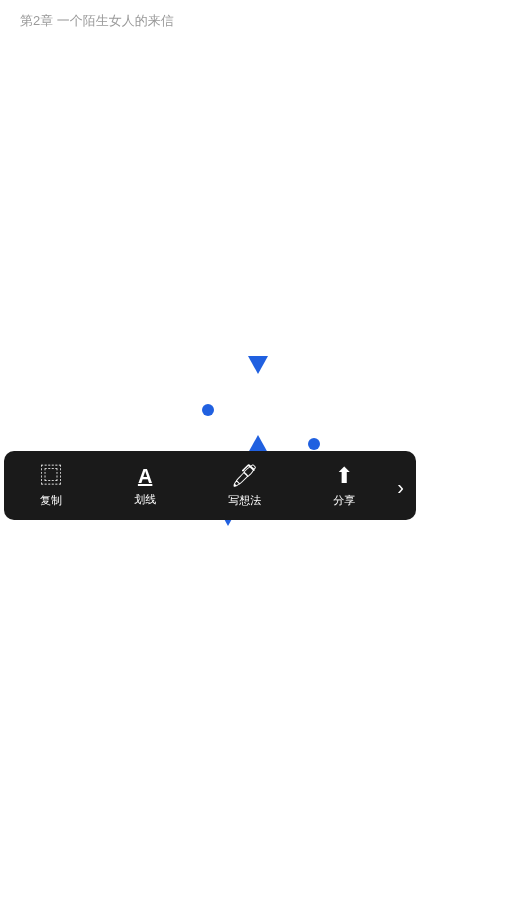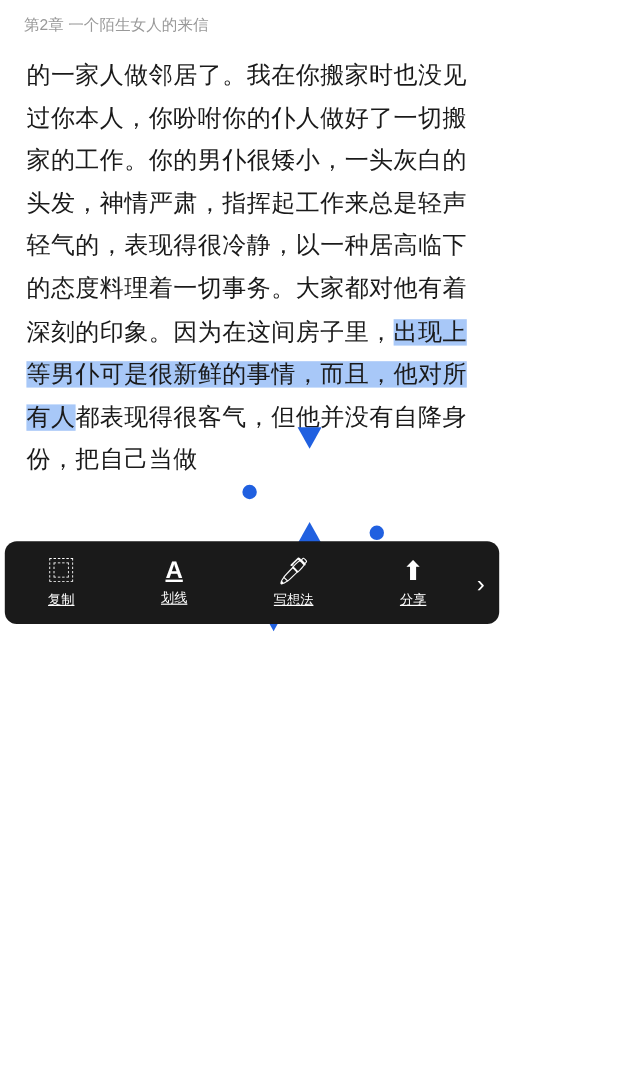--- a/index.html
+++ b/index.html
@@ -116,21 +116,20 @@
     .menu-item-icon {
       font-size: 22px;
       color: #ffffff;
       line-height: 1;
     }
 
     .menu-item-label {
       font-size: 11px;
       color: #ffffff;
       white-space: nowrap;
-      text-decoration: underline;
     }
 
     .menu-arrow-btn {
       padding: 4px 12px 4px 6px;
       color: #ffffff;
       font-size: 20px;
       cursor: pointer;
       display: flex;
       align-items: center;
     }
@@ -170,23 +169,20 @@
 </head>
 <body>
 
 <div class="page-container">
 
   <div class="header">
     <span>第2章 一个陌生女人的来信</span>
   </div>
 
   <div class="content-area">
-    <div class="content-text">
-      的一家人做邻居了。我在你搬家时也没见过你本人，你吩咐你的仆人做好了一切搬家的工作。你的男仆很矮小，一头灰白的头发，神情严肃，指挥起工作来总是轻声轻气的，表现得很冷静，以一种居高临下的态度料理着一切事务。大家都对他有着深刻的印象。因为在这间房子里，<span class="highlight">出现上等男仆可是很新鲜的事情，而且，他对所有人</span>都表现得很客气，但他并没有自降身份，把自己当做
-    </div>
 
     <div class="arrow-top"></div>
 
     <div class="selection-handle-left"></div>
     <div class="selection-handle-right"></div>
 
     <div class="toolbar-arrow-up"></div>
 
     <div class="context-menu">
       <div class="menu-items">

